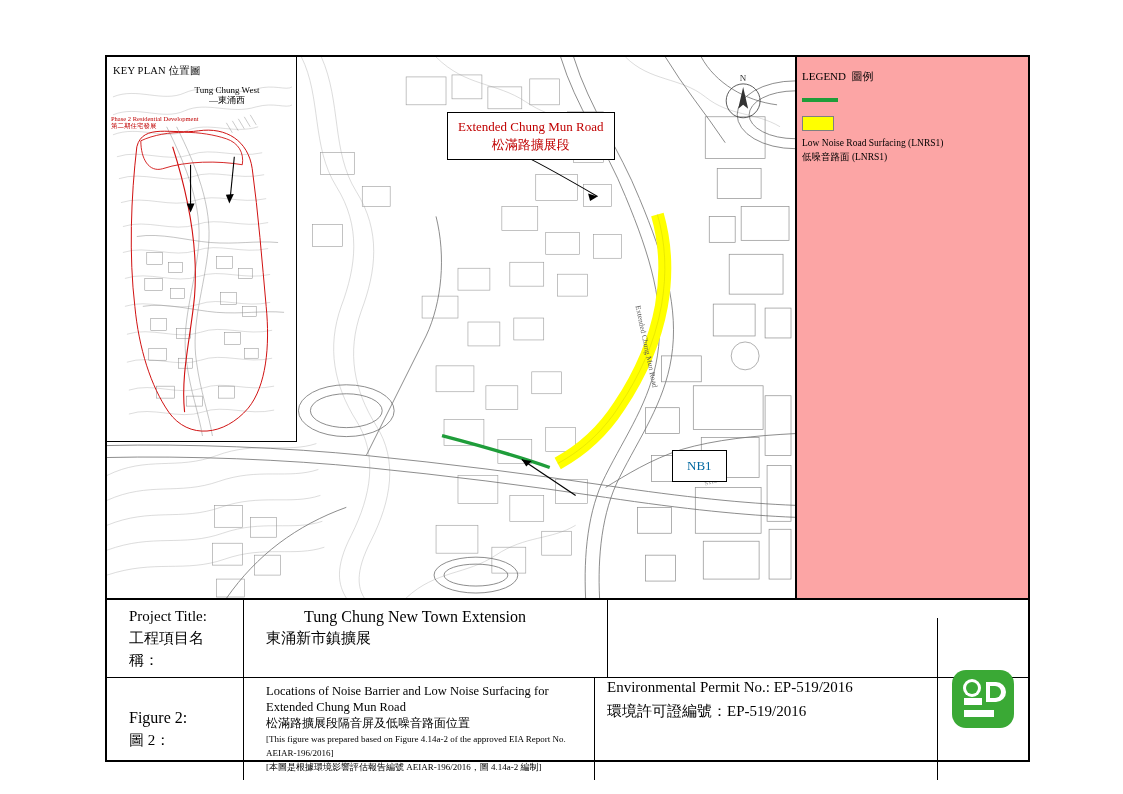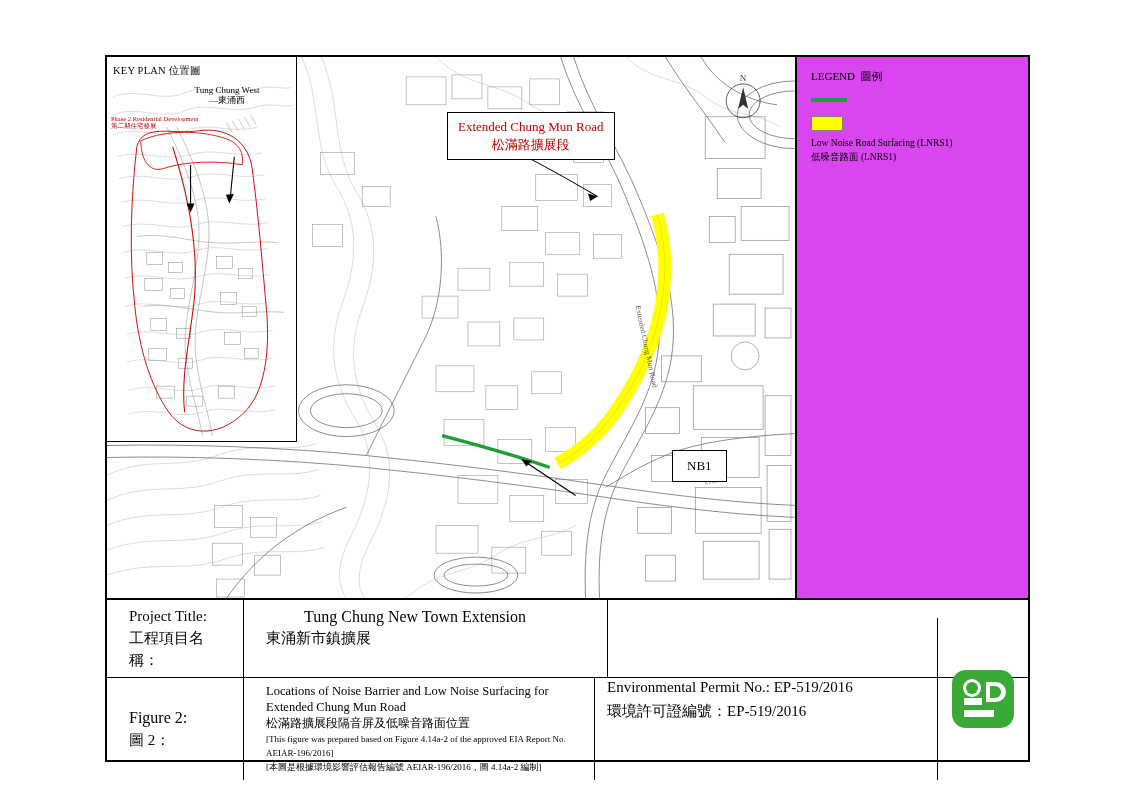--- a/index.html
+++ b/index.html
@@ -43,22 +43,22 @@
     border-right: 2px solid #000;
     box-sizing: border-box;
     overflow: hidden;
     background: #ffffff;
   }
 
   .legend-col {
     position: relative;
     flex: 1 1 auto;
     box-sizing: border-box;
-    padding: 12px 14px;
-    background: #d946ef;
+    padding: 12px 5px;
+    background: #fca5a5;
   }
 
   
   .keyplan {
     position: absolute;
     left: 0;
     top: 0;
     width: 190px;
     height: 385px;
     background: #84cc16;
@@ -106,21 +106,21 @@
     background: #fff;
     z-index: 20;
     text-align: center;
     font-size: 13px;
     color: #c00000;
     padding: 5px 10px 6px 10px;
     line-height: 1.35;
     white-space: nowrap;
   }
   .callout.black {
-    color: #000000;
+    color: #0369a1;
     font-size: 13px;
     padding: 6px 14px;
   }
 
   
   .legend-head {
     font-size: 11px;
     margin-bottom: 14px;
   }
   .legend-row {

